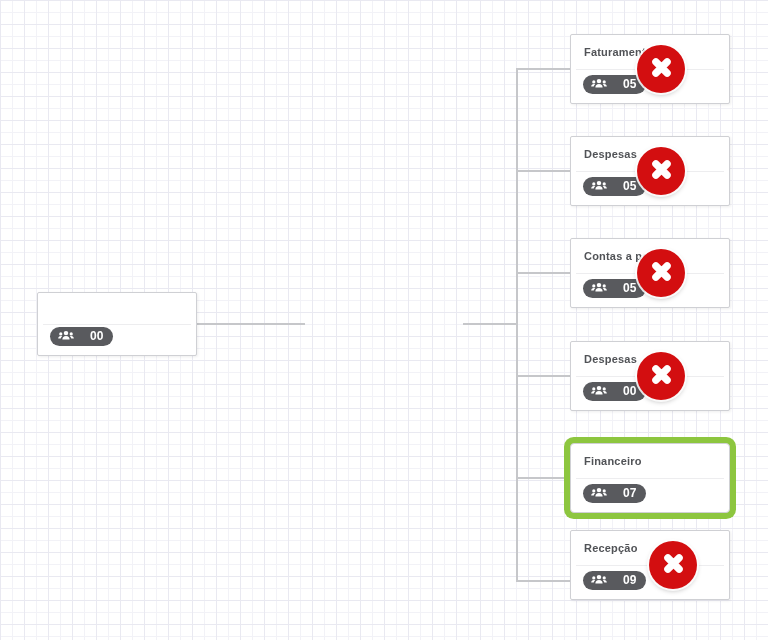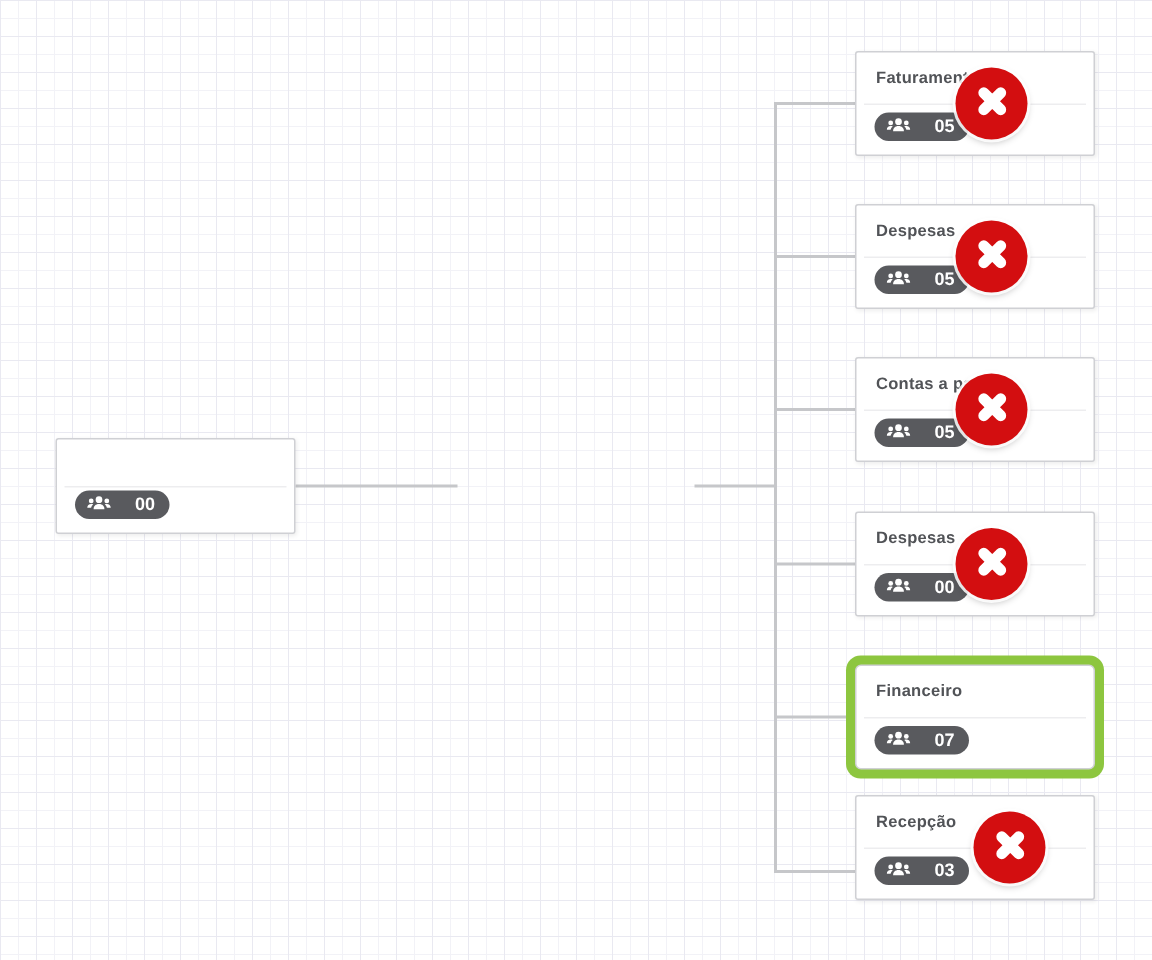--- a/index.html
+++ b/index.html
@@ -221,21 +221,21 @@
       <span class="users-icon">
         <svg width="16" height="12" viewBox="0 0 20 14" fill="#fff">
             <circle cx="10" cy="3.4" r="2.8"></circle>
             <path d="M10 7c-2.9 0-4.5 1.8-4.5 4.3h9C14.5 8.8 12.9 7 10 7z"></path>
             <circle cx="3.5" cy="4.4" r="2"></circle>
             <path d="M3.5 7.1c-2 0-3.2 1.2-3.3 3h3.2c.3-1.2.9-2.1 1.8-2.7-.5-.2-1.1-.3-1.7-.3z"></path>
             <circle cx="16.5" cy="4.4" r="2"></circle>
             <path d="M16.5 7.1c2 0 3.2 1.2 3.3 3h-3.2c-.3-1.2-.9-2.1-1.8-2.7.5-.2 1.1-.3 1.7-.3z"></path>
           </svg>
       </span>
-      <span>03</span>
+      <span>09</span>
     </div>
     <button class="delete-btn shift">
       <span>
         <svg width="27" height="27" viewBox="0 0 24 24">
             <path d="M7 7 L17 17 M17 7 L7 17" stroke="#fff" stroke-width="6.5" stroke-linecap="round"></path>
           </svg>
       </span>
     </button>
   </div>
 

